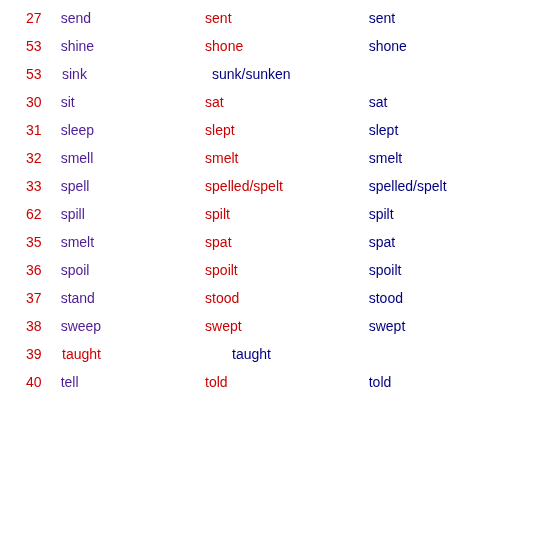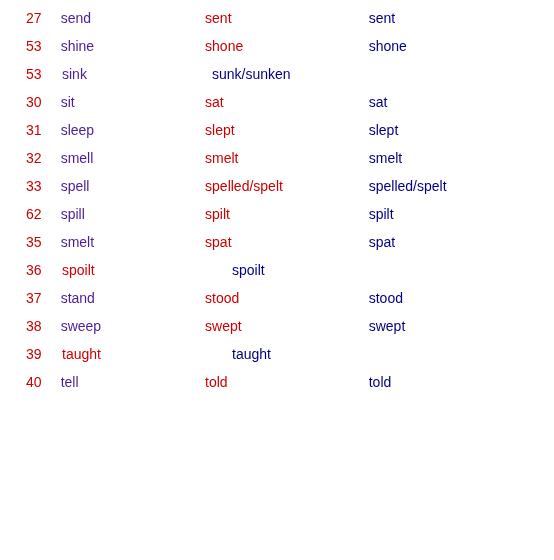--- a/index.html
+++ b/index.html
@@ -101,20 +101,21 @@
       <div class="col-pp">spilt</div>
     </div>
     <div class="row">
       <div class="col-num">35</div>
       <div class="col-base">smelt</div>
       <div class="col-past">spat</div>
       <div class="col-pp">spat</div>
     </div>
     <div class="row">
       <div class="col-num">36</div>
+      <div class="col-base">spoil</div>
       <div class="col-past">spoilt</div>
       <div class="col-pp">spoilt</div>
     </div>
     <div class="row">
       <div class="col-num">37</div>
       <div class="col-base">stand</div>
       <div class="col-past">stood</div>
       <div class="col-pp">stood</div>
     </div>
     <div class="row">

